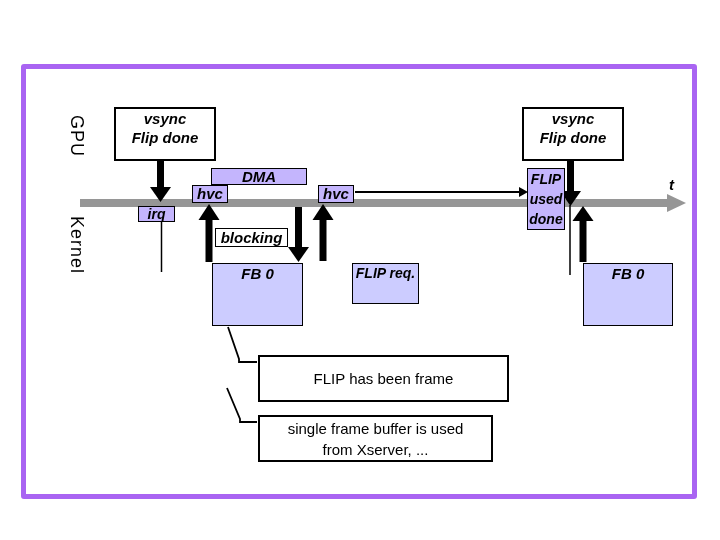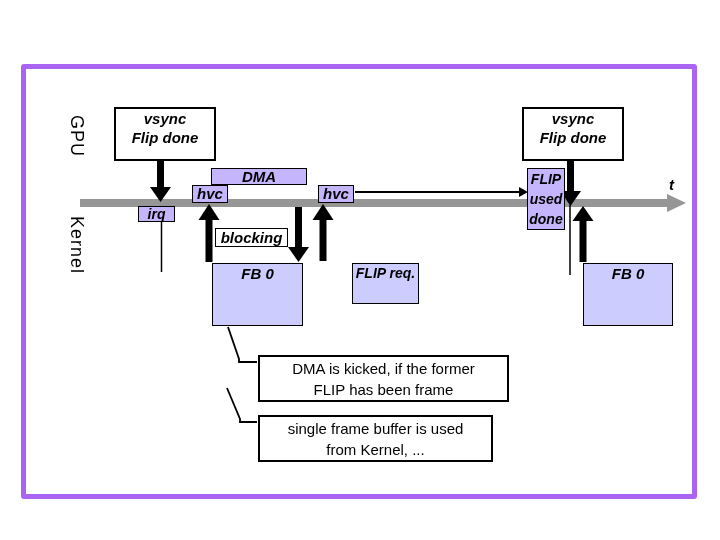--- a/index.html
+++ b/index.html
@@ -90,20 +90,19 @@
   </div>
   <div class="box white" style="left:215px;top:228px;width:73px;height:19px;line-height:17px;">blocking</div>
 
   <div class="box buf" style="left:212px;top:263px;width:91px;height:63px;">FB 0</div>
   <div class="box buf freq" style="left:336px;top:263px;width:67px;height:41px;margin-left:16px;">FLIP req.</div>
   <div class="box buf" style="left:583px;top:263px;width:90px;height:63px;">FB 0</div>
 
   <div class="t-label" style="left:669px;top:176px;">t</div>
 
   <div class="note" style="left:258px;top:355px;width:251px;height:47px;">
-    <span>DMA is kicked, if the former</span>
     <span>FLIP has been frame</span>
   </div>
   <div class="note" style="left:258px;top:415px;width:235px;height:47px;">
     <span>single frame buffer is used</span>
-    <span>from Kernel, ...</span>
+    <span>from Xserver, ...</span>
   </div>
 </div>
 
 </body></html>

